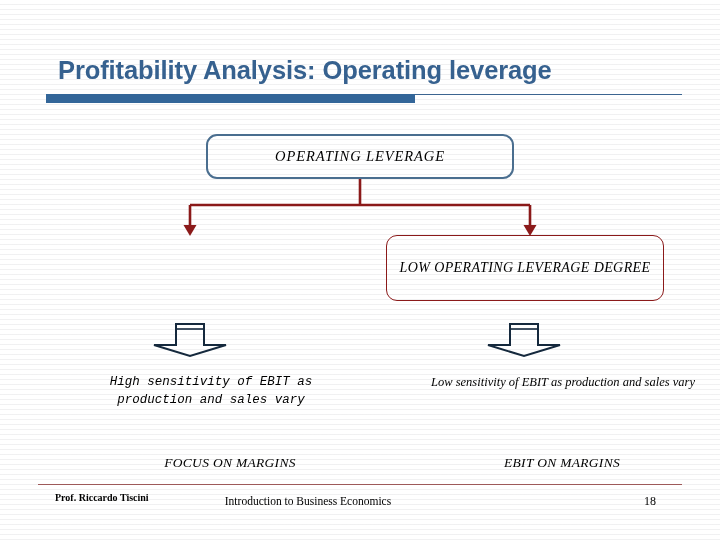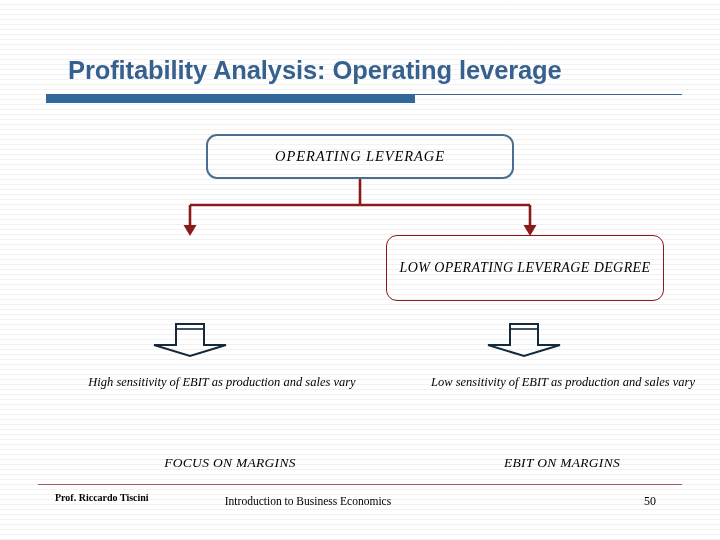--- a/index.html
+++ b/index.html
@@ -28,21 +28,20 @@
     position: absolute;
     left: 58px;
     top: 56px;
     width: 620px;
     font-family: "Liberation Sans", "DejaVu Sans", sans-serif;
     font-size: 25.5px;
     font-weight: bold;
     color: #36618f;
     letter-spacing: -0.1px;
     white-space: nowrap;
-    margin-left: 10px;
   }
   #title-rule-thin {
     position: absolute;
     left: 46px;
     top: 94px;
     width: 636px;
     height: 1px;
     background: #3c6591;
   }
   #title-rule-thick {
@@ -110,21 +109,21 @@
 
   
   .desc-text {
     position: absolute;
     text-align: center;
     font-style: italic;
     font-size: 12.5px;
     color: #000000;
     line-height: 1.42;
   }
-  #desc-left  { left: 83px;  top: 374px; width: 278px; }
+  #desc-left  { left: 72px;  top: 374px; width: 278px; font-family: Liberation Mono, monospace; }
   #desc-right { left: 424px; top: 374px; width: 278px; }
 
   .focus-text {
     position: absolute;
     text-align: center;
     font-style: italic;
     font-size: 13.5px;
     color: #000000;
     letter-spacing: 0.3px;
   }
@@ -213,15 +212,15 @@
 
   <div class="desc-text" id="desc-left">High sensitivity of EBIT as production and sales vary</div>
   <div class="desc-text" id="desc-right">Low sensitivity of EBIT as production and sales vary</div>
 
   <div class="focus-text" id="focus-left">FOCUS ON MARGINS</div>
   <div class="focus-text" id="focus-right">EBIT ON MARGINS</div>
 
   <div id="footer-rule"></div>
   <div id="footer-author">Prof. Riccardo Tiscini</div>
   <div id="footer-center">Introduction to Business Economics</div>
-  <div id="footer-page">50</div>
+  <div id="footer-page">18</div>
 
 </div>
 
 </body></html>

